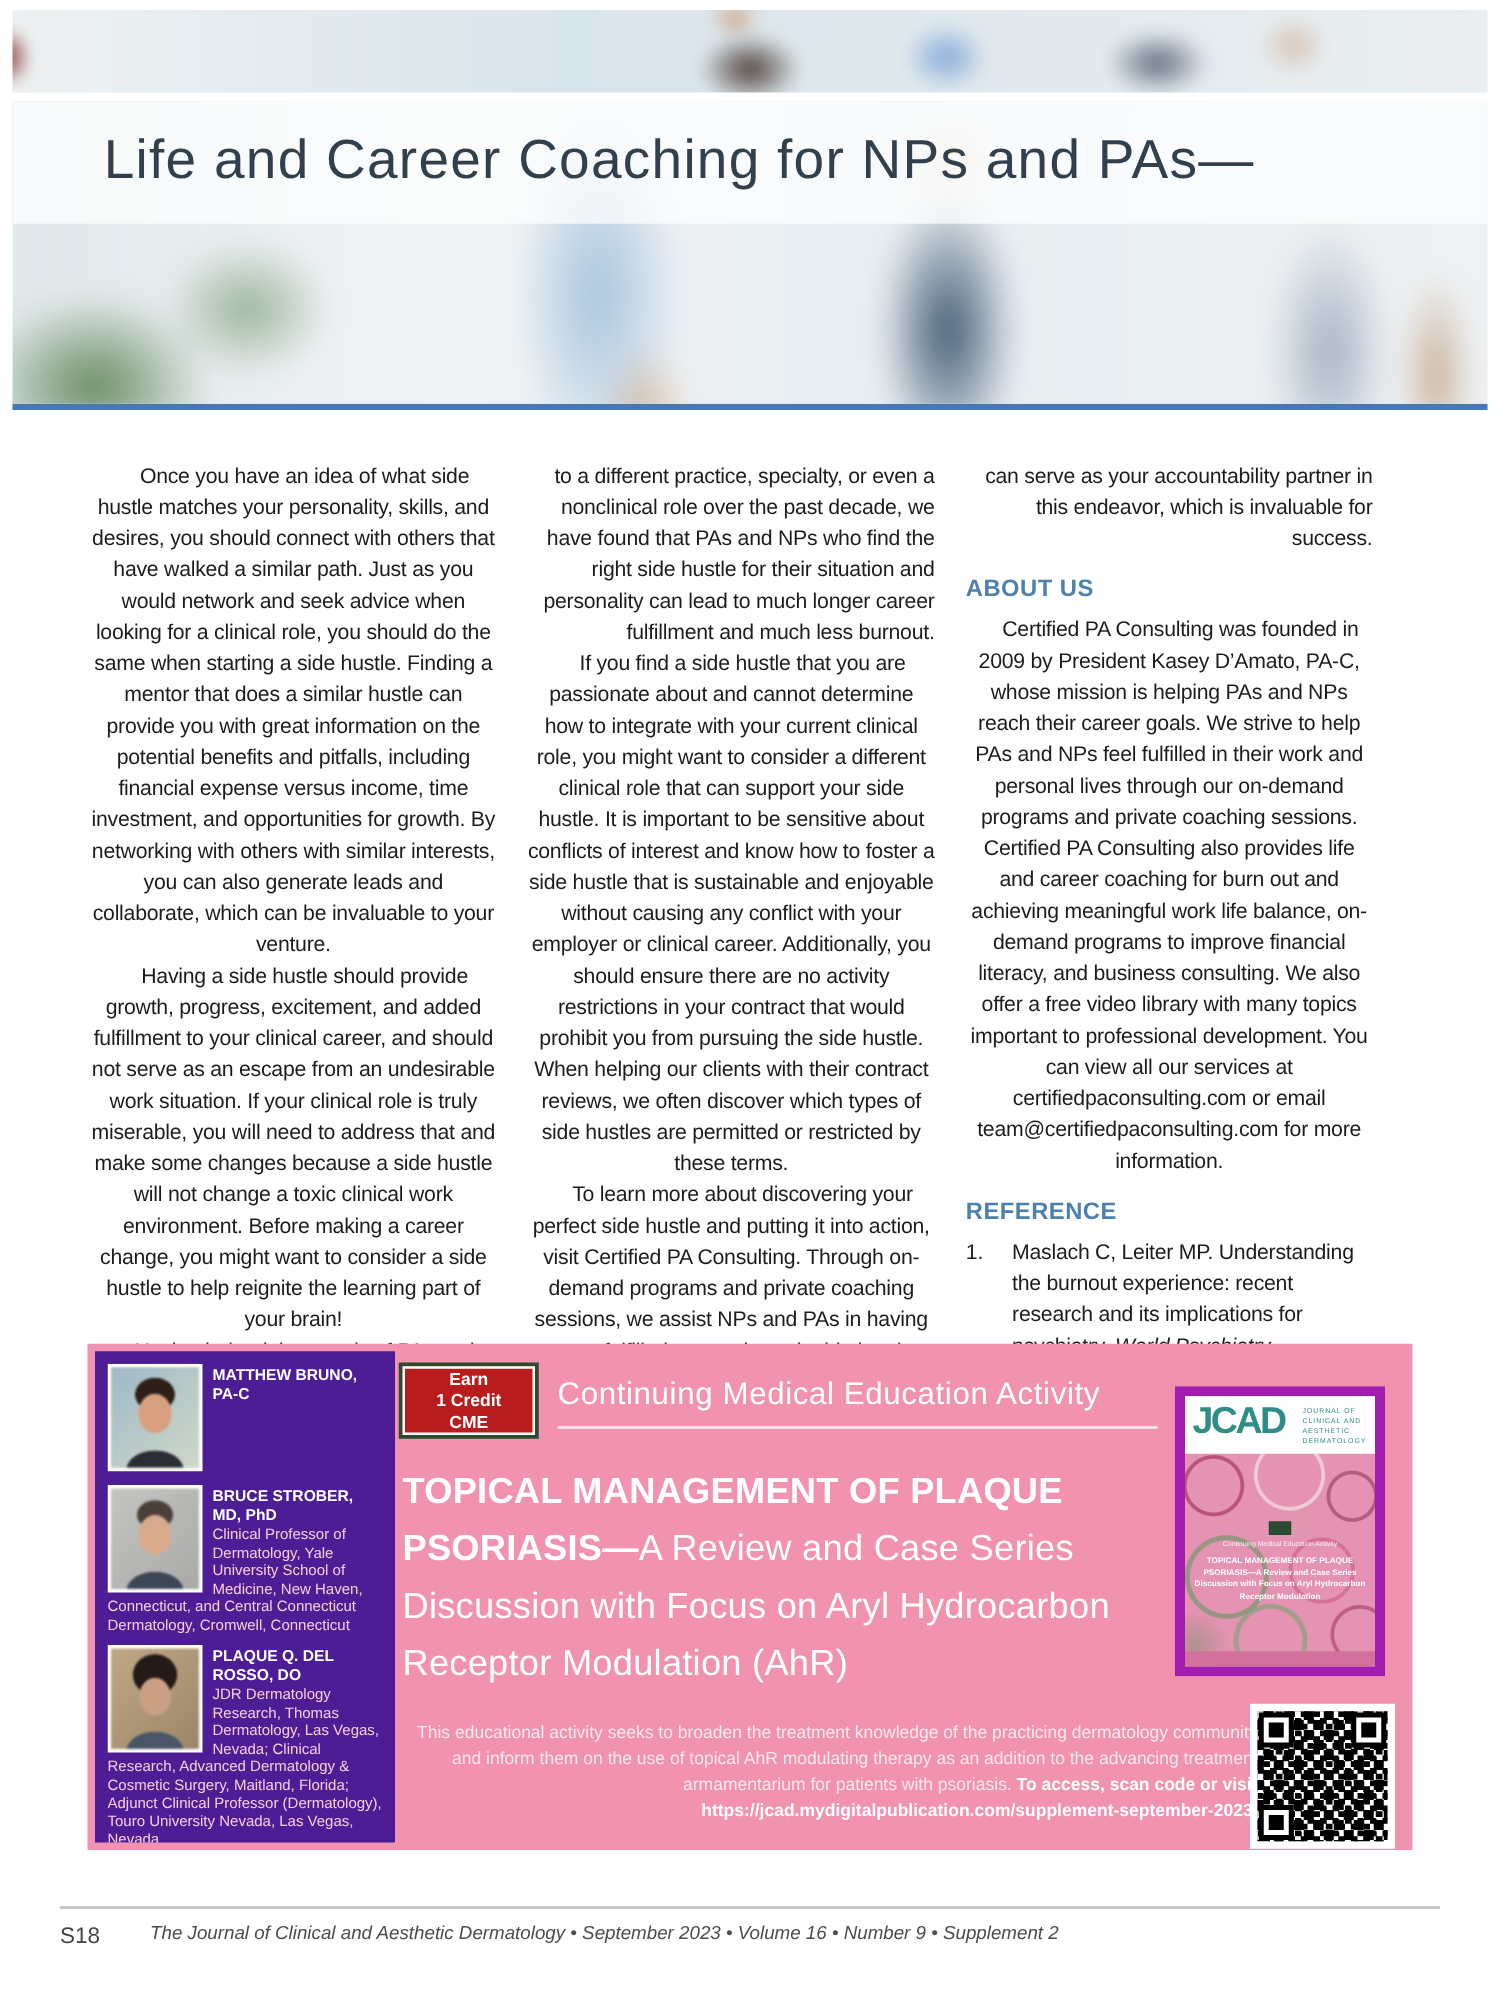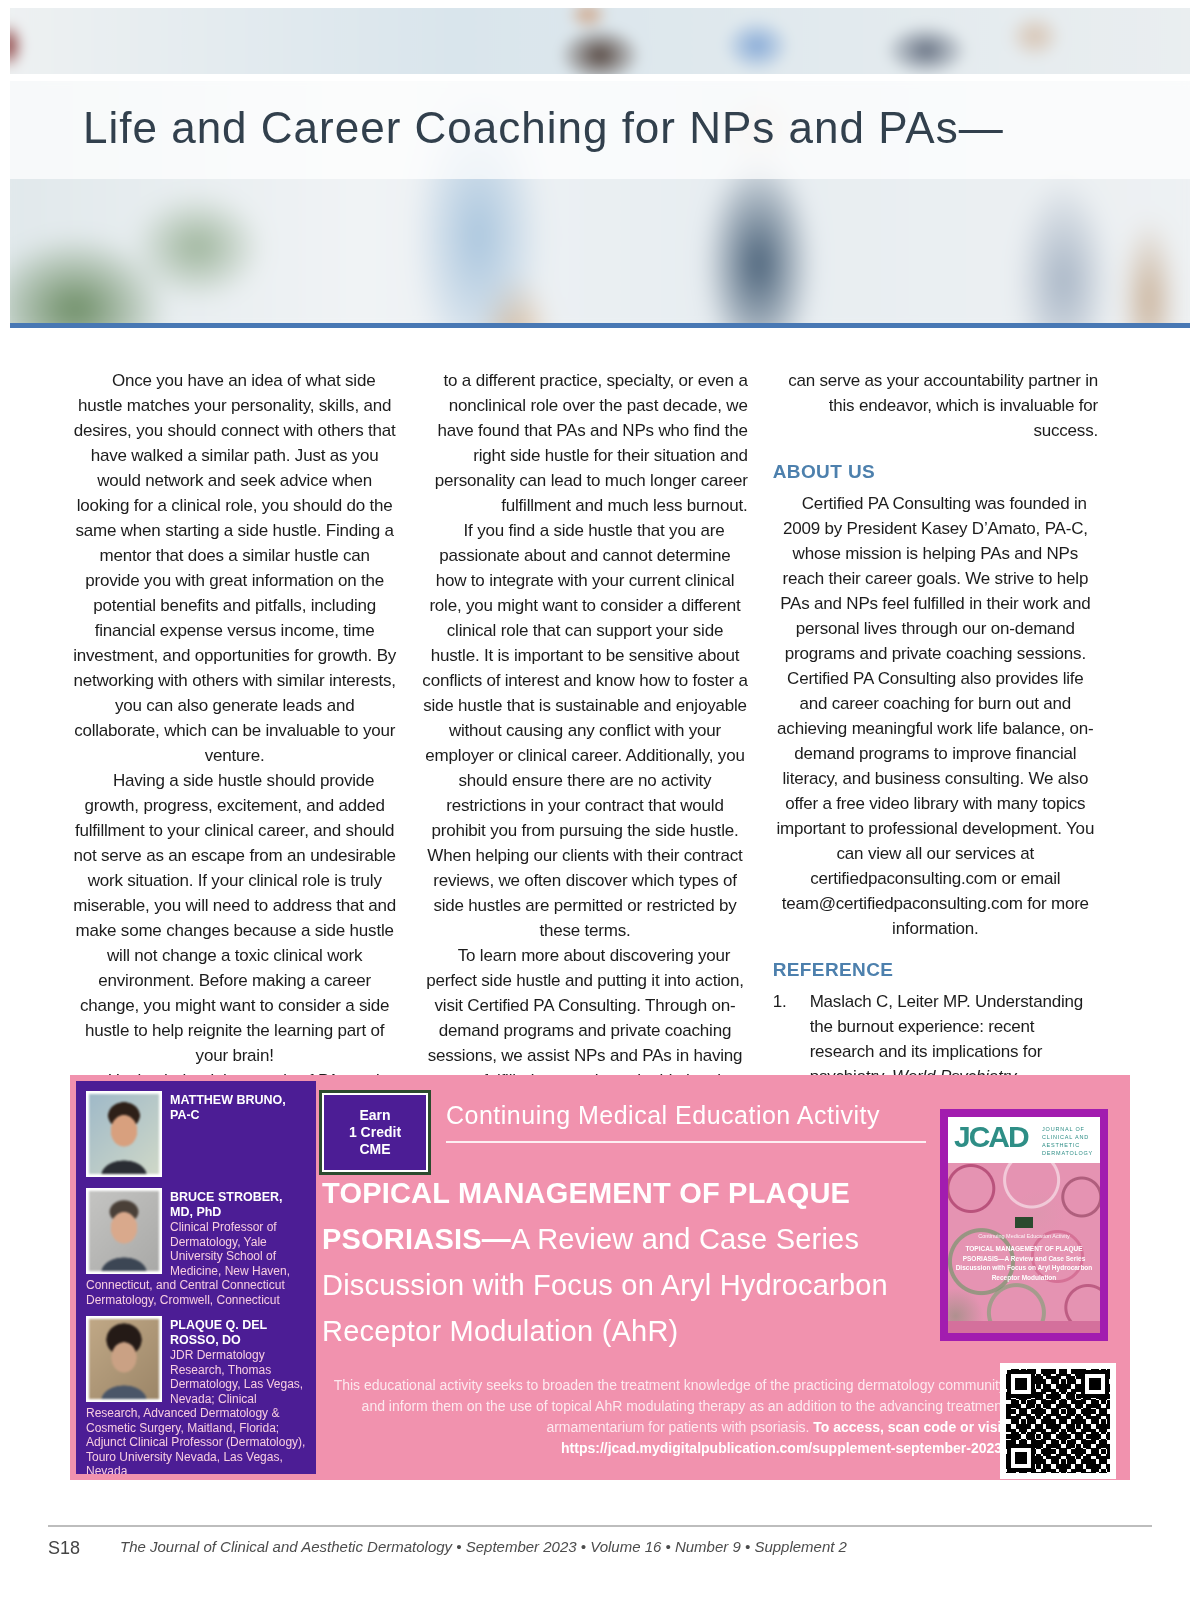--- a/index.html
+++ b/index.html
@@ -72,22 +72,22 @@
       linear-gradient(135deg,#c4c4c2,#a9a9a7); }
   .hs3 .hs-img { background-color:#b29a7c;
     background-image:
       radial-gradient(ellipse 20px 24px at 50% 48%, #caa184 62%, transparent 64%),
       radial-gradient(ellipse 28px 26px at 50% 26%, #241a16 62%, transparent 64%),
       radial-gradient(ellipse 36px 24px at 50% 102%, #4a5668 62%, transparent 64%),
       linear-gradient(135deg,#c0a886,#9c8668); }
   .fac-name { font-weight:bold; color:#ffffff; font-size:12.5px; line-height:15px; padding-top:2px; }
   .fac-aff { color:#f8cde0; font-size:12px; line-height:14.5px; }
 
-  .cme-badge { position:absolute; left:252px; top:18px; width:106px; padding:12px 0;
-               background:#4c1d95; border:2px solid #fff; box-shadow:0 0 0 3px #2b4a2e;
+  .cme-badge { position:absolute; left:252px; top:18px; width:106px; padding:0 0;
+               background:#b91c1c; border:2px solid #fff; box-shadow:0 0 0 3px #2b4a2e;
                text-align:center; color:#fff; font-weight:bold; font-size:14px; line-height:17px; }
   .cme-heading { position:absolute; left:376px; top:26px; font-size:25px; color:#ffffff;
                  letter-spacing:.5px; }
   .cme-rule { position:absolute; left:376px; top:66px; width:480px; height:2px;
               background:rgba(255,255,255,.85); }
   .ad-title { position:absolute; left:252px; top:95px; width:658px; font-size:29px;
               line-height:46px; color:#ffffff; letter-spacing:.2px; }
   .ad-title .tb { font-weight:bold; }
   .ad-desc { position:absolute; left:258px; top:300px; width:678px; font-size:14px;
              line-height:21px; color:rgba(255,255,255,.8);text-align:right; }

